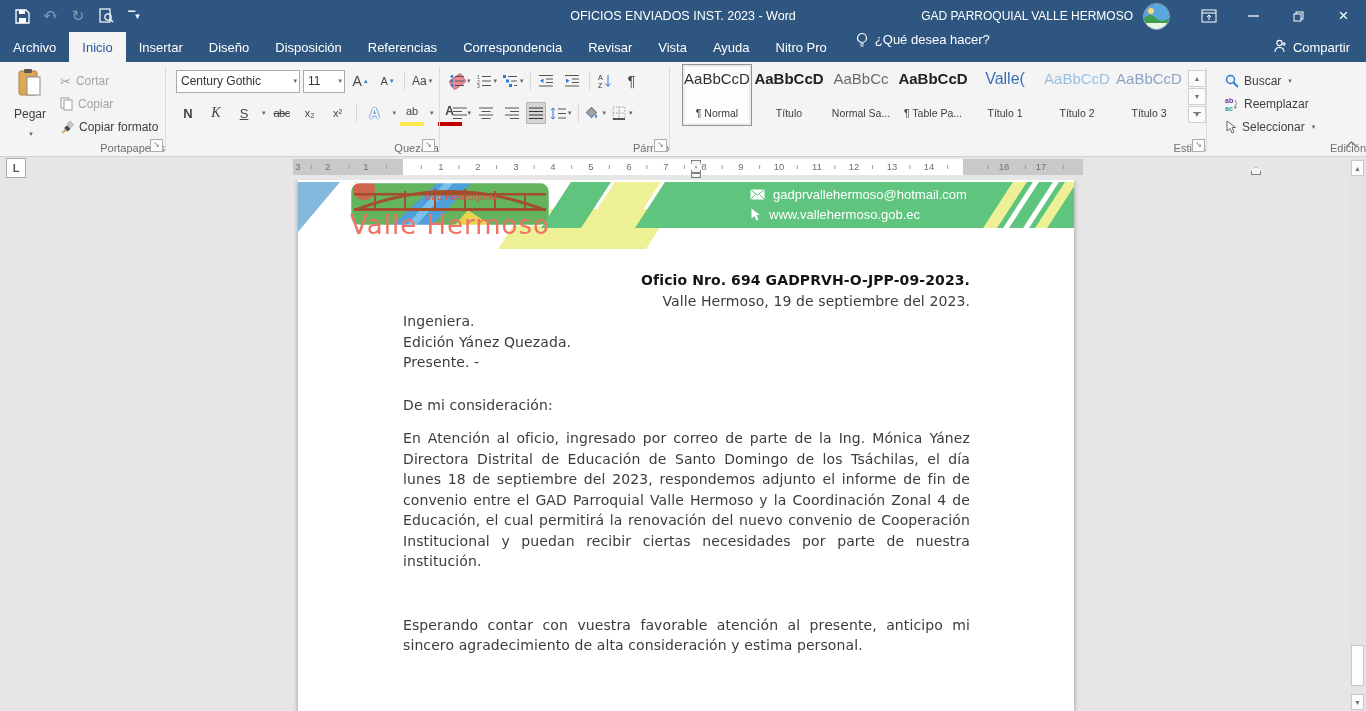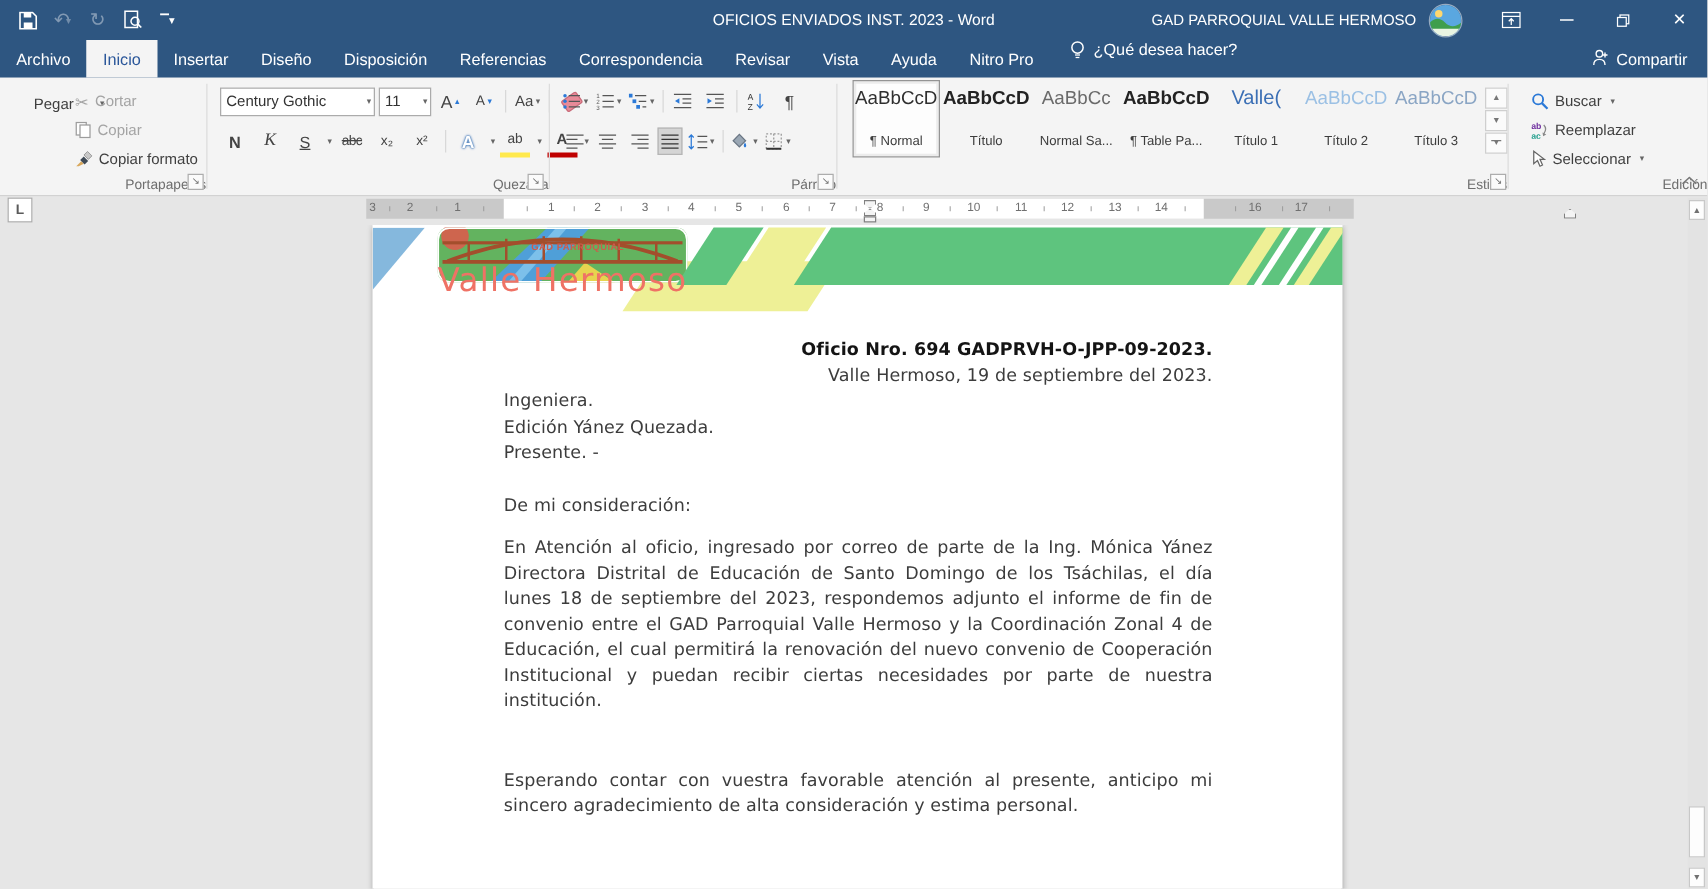--- a/index.html
+++ b/index.html
@@ -26,21 +26,21 @@
   .helpbox{display:flex;gap:7px;padding:0 10px;margin-left:6px}
   .share{margin-left:auto;display:flex;align-items:center;gap:6px;padding:0 16px;font-size:13px}
   
   .ribbon{position:absolute;top:62px;left:0;right:0;height:94px;background:#f4f4f4;
           border-bottom:1px solid #d2d2d2;z-index:28;color:#3f3f3f;font-size:12px}
   .rgroup{position:absolute;top:0;bottom:0}
   .glabel{position:absolute;bottom:2px;left:0;right:0;text-align:right;font-size:11px;color:#6e6e6e}
   .gsep{position:absolute;top:5px;bottom:5px;width:1px;background:#dcdcdc}
   .launcher{position:absolute;bottom:4px;width:11px;height:11px;font-size:8px;line-height:10px;
             text-align:center;color:#777;border:1px solid #adadad;background:#fbfbfb}
-  .bigbtn{position:absolute;display:flex;flex-direction:row;align-items:center;justify-content:flex-start;gap:19px}
+  .bigbtn{position:absolute;display:flex;flex-direction:column;align-items:center;justify-content:flex-end;gap:9px}
   .smallrow{position:absolute;display:flex;align-items:center;gap:5px;height:20px;white-space:nowrap}
   .smallrow.dim,.dimtext{color:#a4a4a4}
   .combo{background:#fff;border:1px solid #ababab;height:21px;display:flex;align-items:center;
          font-size:12px;color:#333;padding:0 2px 0 4px}
   .combo .cname{overflow:hidden;white-space:nowrap}
   .car{font-size:7px;color:#666;margin-left:2px}
   .ibtn{height:22px;min-width:20px;display:flex;align-items:end;justify-content:center;
         align-items:center;color:#444;padding:0 2px}
   .ibtn.active{background:#d5d5d5;border:1px solid #b5b5b5;box-sizing:border-box}
   .isep{width:1px;height:18px;background:#d8d8d8;margin:0 2px}
@@ -555,20 +555,35 @@
             <line x1="85" y1="7" x2="85" y2="27"></line>
               <line x1="115" y1="7" x2="115" y2="27"></line>
             <line x1="145" y1="9" x2="145" y2="27"></line>
               <line x1="175" y1="13" x2="175" y2="27"></line>
           </g>
           <rect x="0.5" y="0.5" width="199" height="43" rx="9" fill="none" stroke="#ffffff" stroke-width="1.5"></rect>
         </svg>
       </div>
       <div class="lh-word">Valle Hermoso</div>
       <div class="lh-sub">GAD PARROQUIAL</div>
+      <div class="lh-contacts">
+        <div class="lh-crow">
+          <svg width="15" height="11" viewBox="0 0 15 11">
+              <rect x="0.5" y="0.5" width="14" height="10" fill="#fff"></rect>
+              <path d="M0.5 .5 L7.5 6 L14.5 .5 M0.5 10.5 L5.5 5.5 M14.5 10.5 L9.5 5.5" fill="none" stroke="#5ec47e"></path>
+            </svg>
+          <span>gadprvallehermoso@hotmail.com</span>
+        </div>
+        <div class="lh-crow">
+          <svg width="11" height="13" viewBox="0 0 11 13">
+              <polygon points="1.5,0.5 1.5,10.5 4.5,8 6.5,12.5 8.5,11.5 6.5,7 10,7" fill="#fff"></polygon>
+            </svg>
+          <span>www.vallehermoso.gob.ec</span>
+        </div>
+      </div>
     </div>
 
     <div class="content">
       <p class="right bold line-oficio">Oficio Nro. 694 GADPRVH-O-JPP-09-2023.</p>
       <p class="right">Valle Hermoso, 19 de septiembre del 2023.</p>
       <p>Ingeniera.</p>
       <p>Edición Yánez Quezada.</p>
       <p>Presente. -</p>
       <p class="salutation">De mi consideración:</p>
       <p class="just p2">En Atención al oficio, ingresado por correo de parte de la Ing. Mónica Yánez Directora Distrital de Educación de Santo Domingo de los Tsáchilas, el día lunes 18 de septiembre del 2023, respondemos adjunto el informe de fin de convenio entre el GAD Parroquial Valle Hermoso y la Coordinación Zonal 4 de Educación, el cual permitirá la renovación del nuevo convenio de Cooperación Institucional y puedan recibir ciertas necesidades por parte de nuestra institución.</p>

